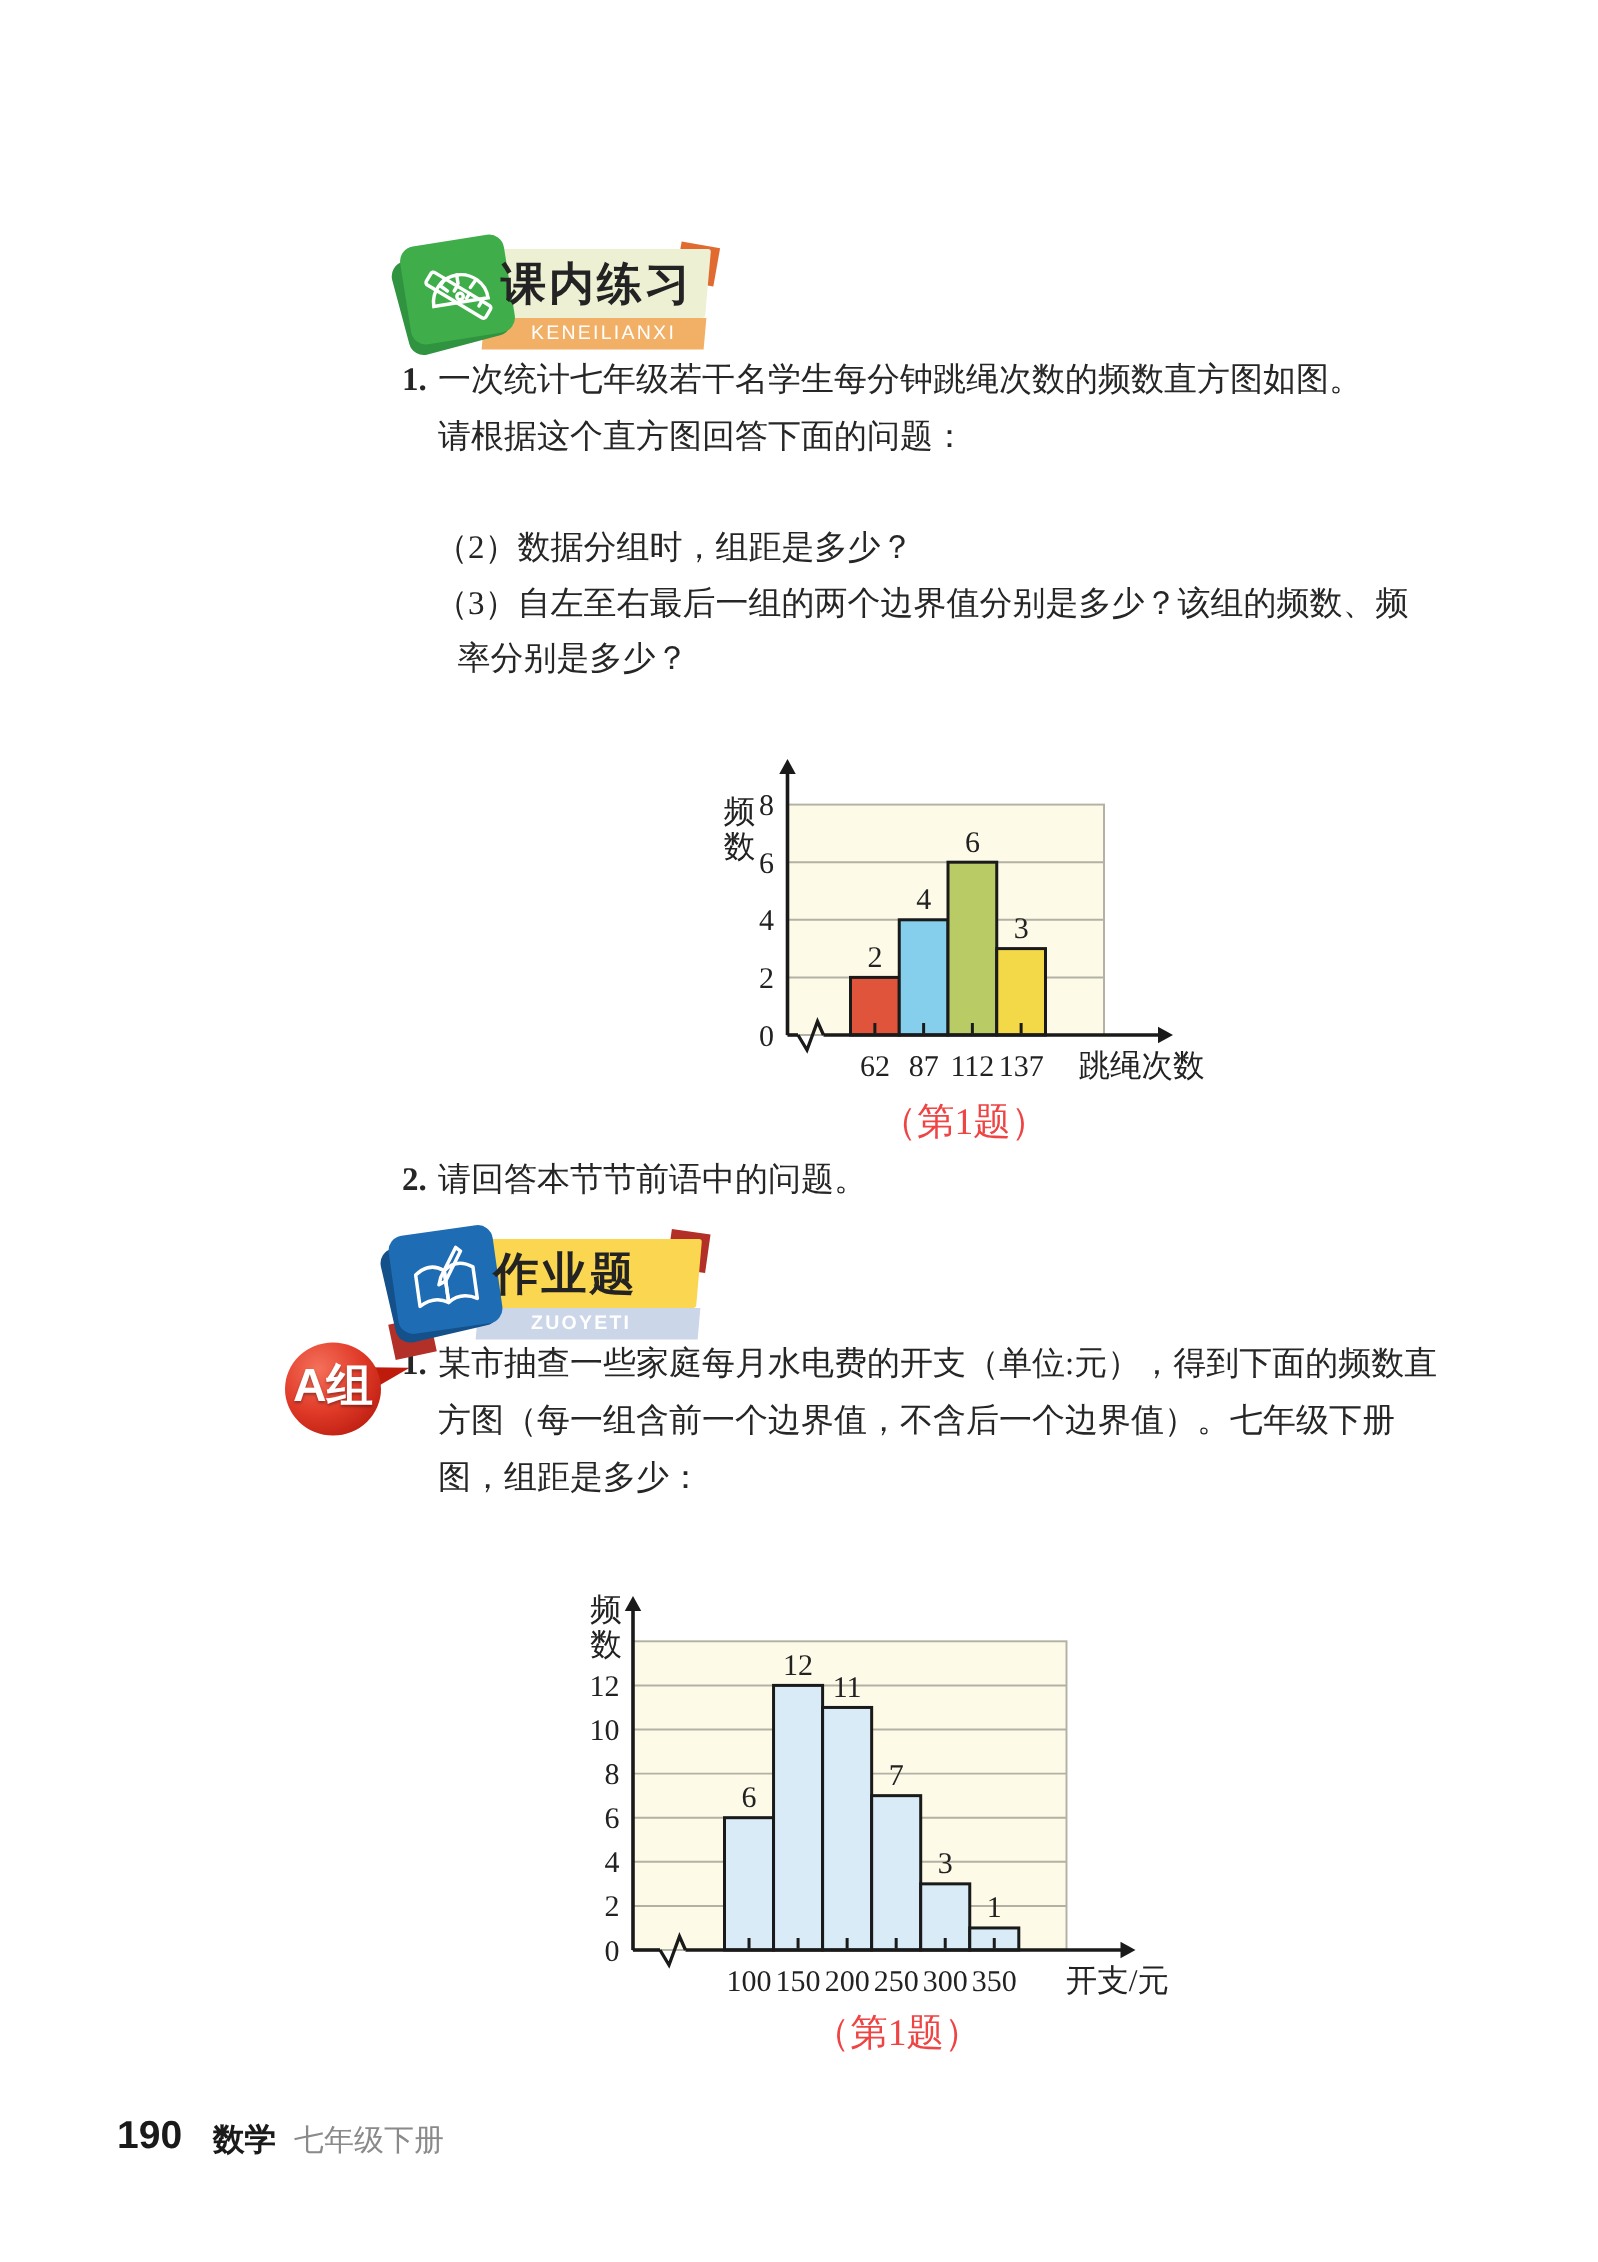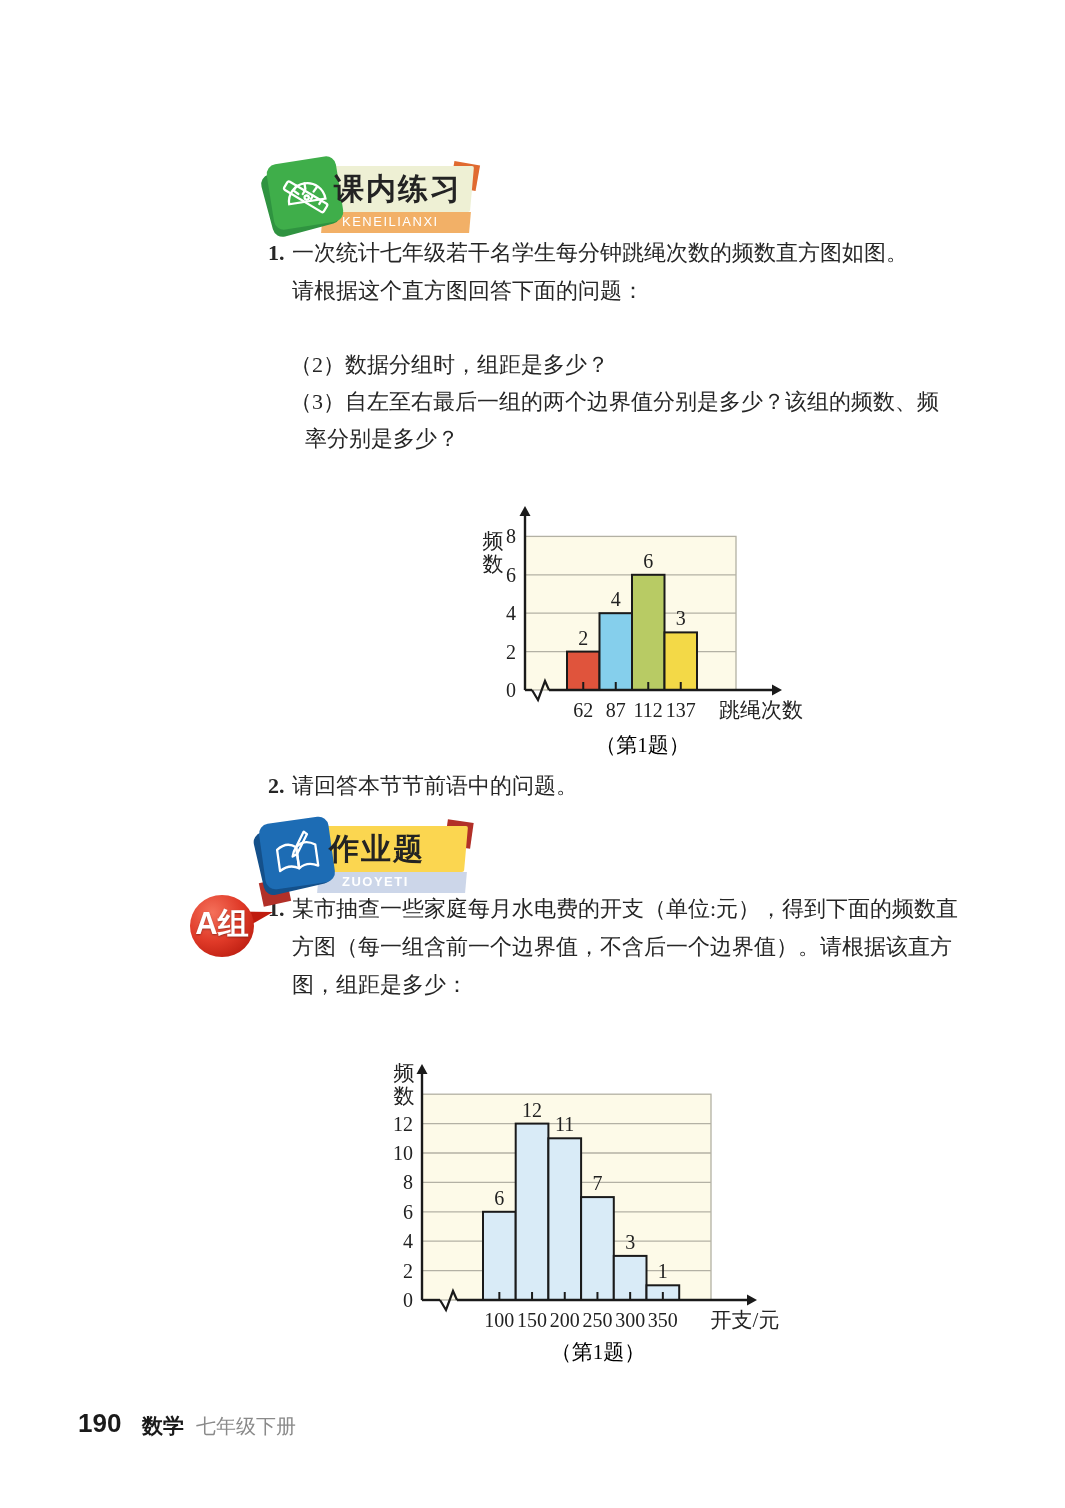--- a/index.html
+++ b/index.html
@@ -3,35 +3,35 @@
 <meta charset="utf-8">
 <style>
   html,body{margin:0;padding:0;background:#fff;}
   .page{position:relative;width:1065px;height:1508px;background:#ffffff;overflow:hidden;
         font-family:"Liberation Serif","DejaVu Serif",serif;color:#262626;}
   .abs{position:absolute;}
   .t{position:absolute;font-size:22px;line-height:1.15;white-space:nowrap;}
   .num{font-weight:bold;}
   .chart-title{position:absolute;font-family:"Liberation Sans","DejaVu Sans",sans-serif;
                font-weight:bold;font-size:22px;text-align:center;color:#1f1f1f;white-space:nowrap;}
-  .caption{position:absolute;font-size:21px;text-align:center;color:#000000;}
+  .caption{position:absolute;font-size:25px;text-align:center;color:#ef4444;}
   svg.chart{position:absolute;overflow:visible;}
   svg.chart text{font-family:"Liberation Serif","DejaVu Serif",serif;fill:#222;}
 
   
   .badge{position:absolute;}
   .badge>div{position:absolute;}
   .plate{transform:skewX(-5deg);border-radius:2px;}
   .strip{transform:skewX(-5deg);}
   .tile{display:flex;align-items:center;justify-content:center;border-radius:10px;}
   .corner{width:26px;height:26px;}
   .badge-title{font-family:"Liberation Sans","DejaVu Sans",sans-serif;font-weight:bold;
                font-size:30px;letter-spacing:2px;color:#232323;white-space:nowrap;}
   .badge-sub{font-family:"Liberation Sans","DejaVu Sans",sans-serif;font-size:13px;
-             letter-spacing:1.5px;color:#ffffff;white-space:nowrap;}
+             letter-spacing:1.5px;color:#ffffff;white-space:nowrap;margin-left:12px;}
 
   
   .a-ball{position:absolute;left:0;top:0;width:64px;height:62px;border-radius:50%;
           background:radial-gradient(circle at 35% 28%, #f4705a 0%, #e03a28 48%, #ab1005 100%);
           display:flex;align-items:center;justify-content:center;}
   .a-ball span{color:#fff;font-family:"Liberation Sans","DejaVu Sans",sans-serif;
                font-weight:bold;font-size:31px;padding-bottom:4px;text-shadow:0 1px 2px rgba(0,0,0,.35);}
   .a-tail{position:absolute;left:44px;top:12px;width:0;height:0;
           border-top:9px solid transparent;border-bottom:13px solid transparent;
           border-left:40px solid #bf1b0d;transform:rotate(-12deg);}
@@ -139,21 +139,21 @@
 
   <div class="abs" style="left:190px;top:895px;width:100px;height:66px;">
     <div class="a-tail"></div>
     <div class="a-ball">
       <span>A组</span>
     </div>
   </div>
 
   <div class="t num" style="left:268px;top:896px;">1.</div>
   <div class="t" style="left:292px;top:896px;">某市抽查一些家庭每月水电费的开支（单位:元），得到下面的频数直</div>
-  <div class="t" style="left:292px;top:934px;">方图（每一组含前一个边界值，不含后一个边界值）。请根据该直方</div>
+  <div class="t" style="left:292px;top:934px;">方图（每一组含前一个边界值，不含后一个边界值）。七年级下册</div>
   <div class="t" style="left:292px;top:972px;">图，组距是多少：</div>
 
   <svg class="chart" id="chart-svg-1" style="left:383px;top:1046px;" width="430" height="290">
       <rect x="39" y="48.20000000000002" width="289" height="205.79999999999998" fill="#fdfae8" stroke="#b3b1a4" stroke-width="1.3"></rect>
       <line x1="39" y1="224.6" x2="328" y2="224.6" stroke="#b3b1a4" stroke-width="1.3"></line>
       <line x1="39" y1="195.2" x2="328" y2="195.2" stroke="#b3b1a4" stroke-width="1.3"></line>
       <line x1="39" y1="165.8" x2="328" y2="165.8" stroke="#b3b1a4" stroke-width="1.3"></line>
       <line x1="39" y1="136.4" x2="328" y2="136.4" stroke="#b3b1a4" stroke-width="1.3"></line>
       <line x1="39" y1="107" x2="328" y2="107" stroke="#b3b1a4" stroke-width="1.3"></line>
       <line x1="39" y1="77.60000000000002" x2="328" y2="77.60000000000002" stroke="#b3b1a4" stroke-width="1.3"></line>

